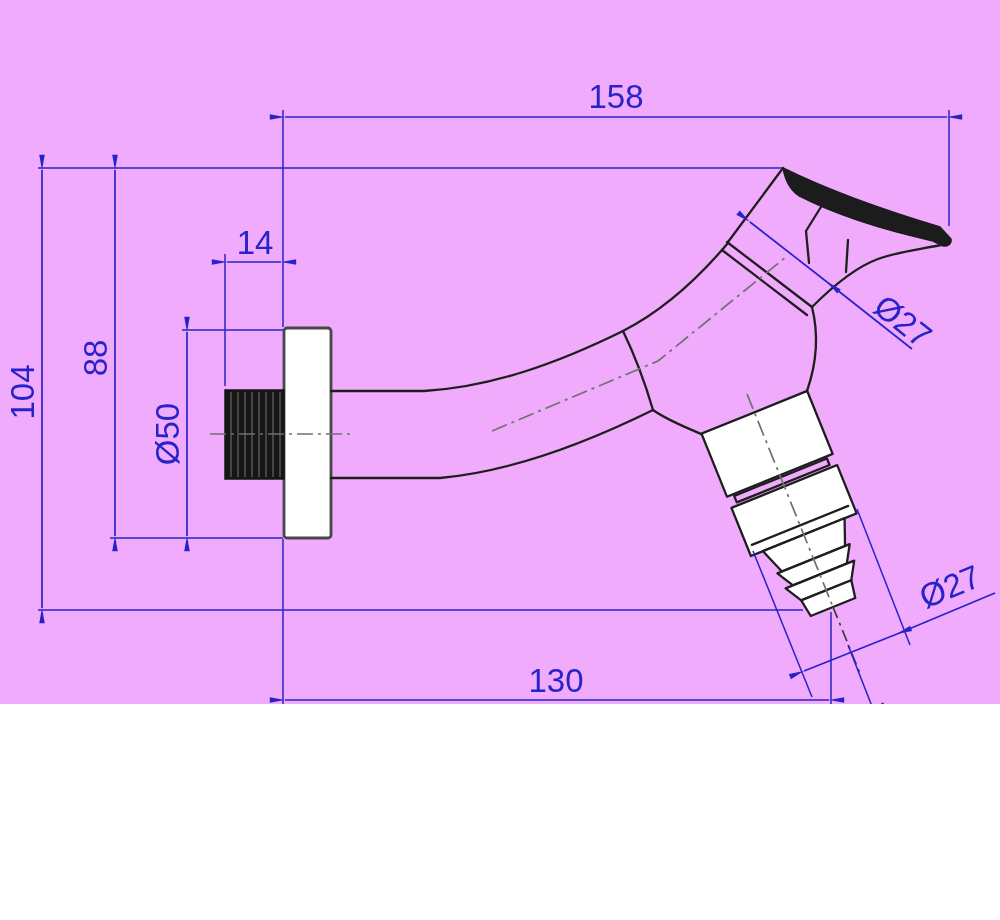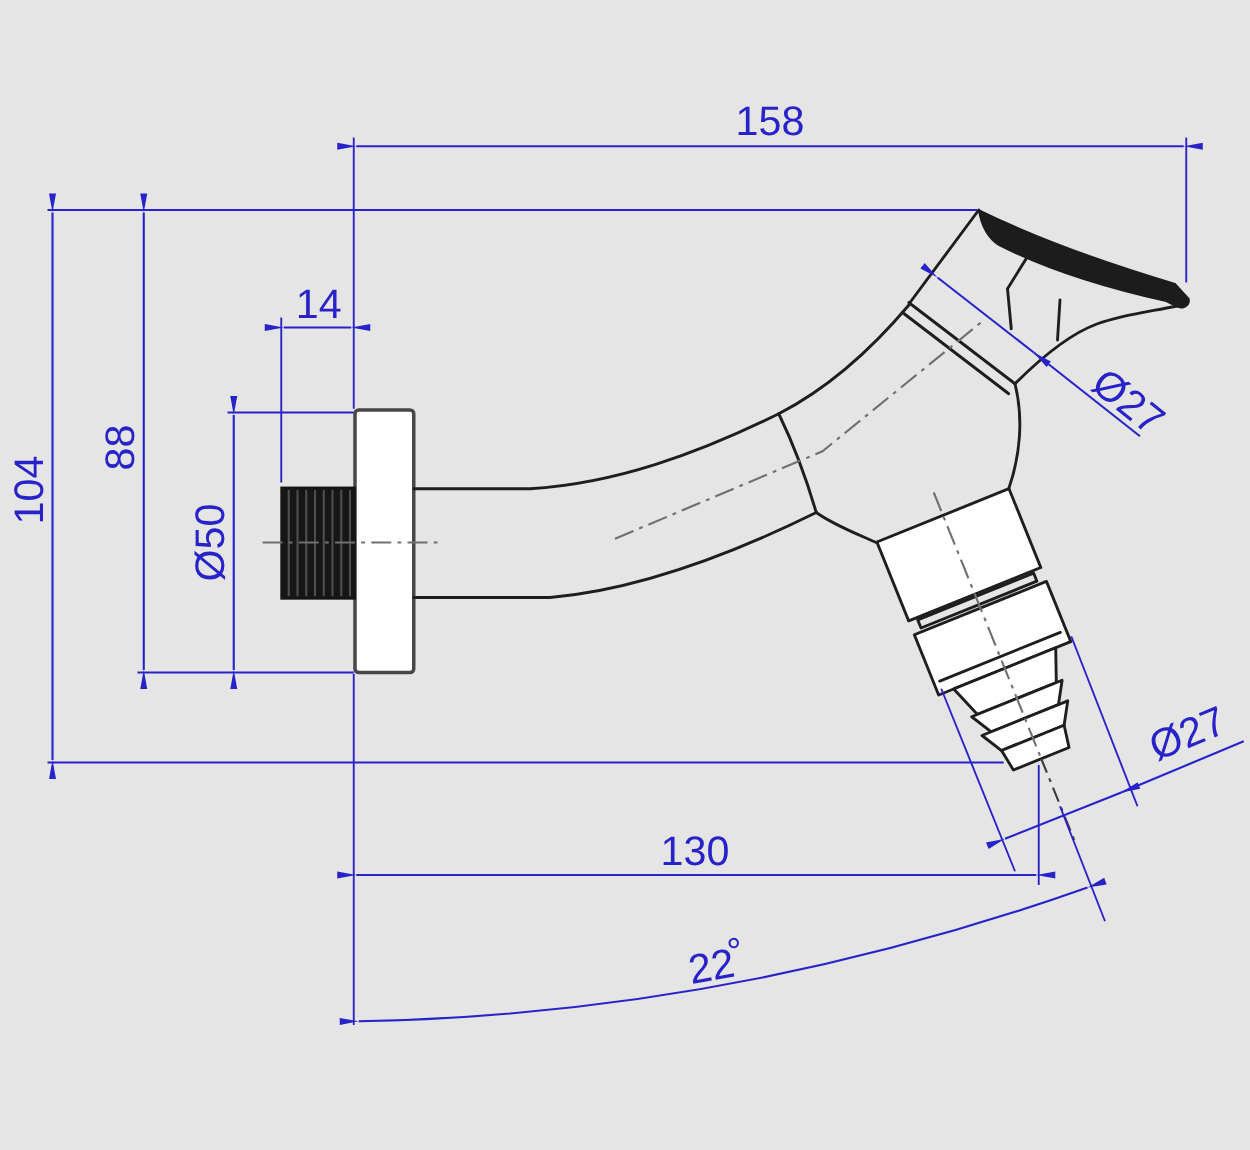--- a/index.html
+++ b/index.html
@@ -1,16 +1,16 @@
 <!DOCTYPE html>
 <html><head>
 <meta charset="utf-8">
 <style>
   html,body{margin:0;padding:0;background:#ffffff;}
-  .page{position:relative;width:1000px;height:920px;background:#e5e5e5;overflow:hidden;}
+  .page{position:relative;width:1000px;height:704px;background:#f0abfc;overflow:hidden;}
   svg{display:block;}
   .body-line{stroke:#1e1e1e;stroke-width:2.3;fill:none;stroke-linecap:round;stroke-linejoin:round;}
   .body-shape{stroke:#1e1e1e;stroke-width:2.3;fill:#ffffff;stroke-linejoin:round;}
   .flange{stroke:#474747;stroke-width:2.8;fill:#ffffff;}
   .thread{fill:#161616;stroke:#161616;stroke-width:1.5;}
   .thread-ridge{stroke:#4e4e4e;stroke-width:1.7;fill:none;}
   .blade{fill:#1c1c1c;stroke:#1c1c1c;stroke-width:1.4;stroke-linejoin:round;}
   .center-line{stroke:#707070;stroke-width:1.7;fill:none;stroke-dasharray:16 5 3 5;}
   .center-line-dark{stroke:#3c3c3c;stroke-width:1.7;fill:none;stroke-dasharray:12 5 3 5;}
   .ext-line{stroke:#2823c8;stroke-width:1.5;fill:none;}

